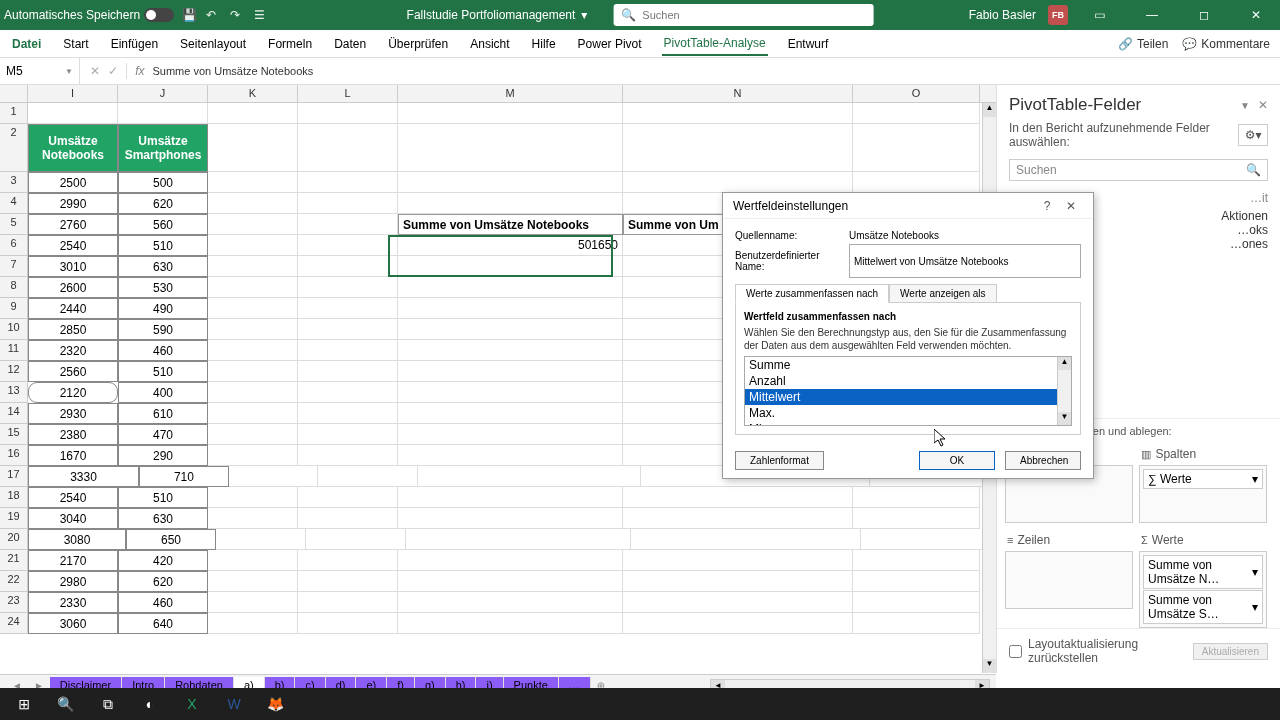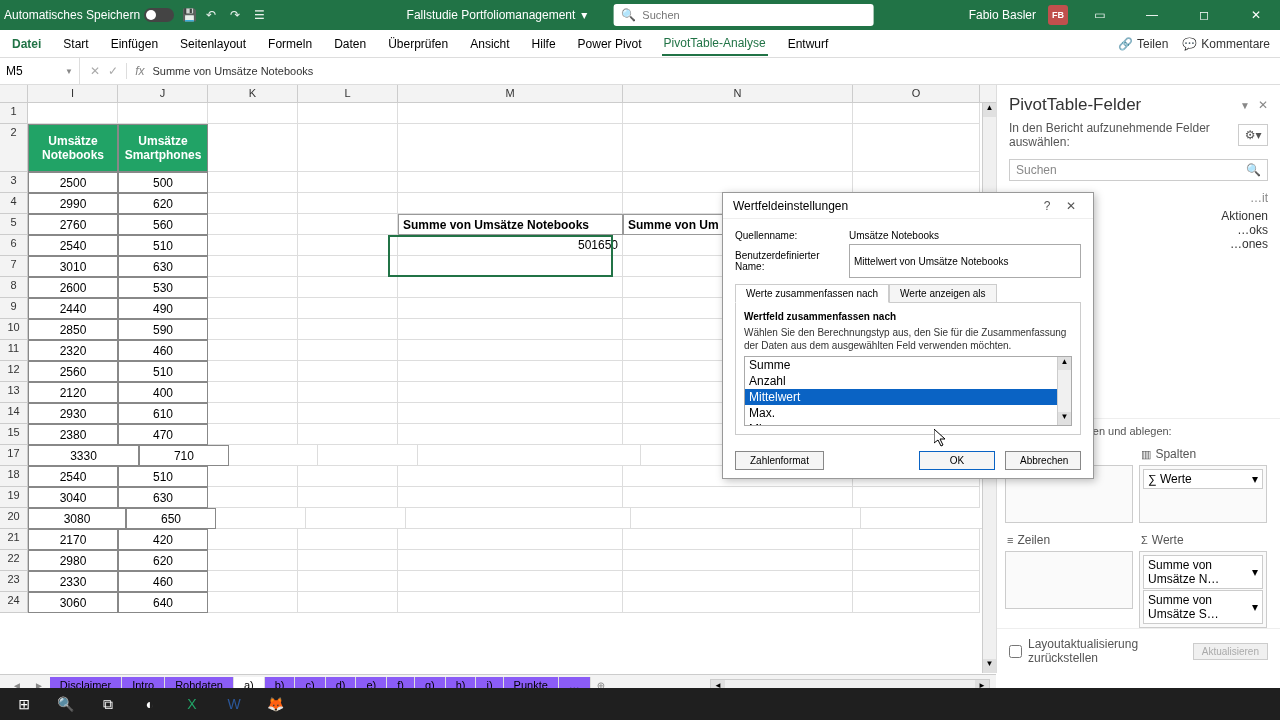--- a/index.html
+++ b/index.html
@@ -286,21 +286,21 @@
           <div class="cell data-cell" style="width: 90px;">2560</div>
           <div class="cell data-cell" style="width: 90px;">510</div>
           <div class="cell" style="width: 90px;"></div>
           <div class="cell" style="width: 100px;"></div>
           <div class="cell" style="width: 225px;"></div>
           <div class="cell" style="width: 230px;"></div>
           <div class="cell" style="width: 127px;"></div>
         </div>
         <div class="row">
           <div class="rowh">13</div>
-          <div class="cell data-cell" style="width: 90px;">2120</div>
+          <div class="cell data-cell" style="width: 90px; border-radius: 9px;">2120</div>
           <div class="cell data-cell" style="width: 90px;">400</div>
           <div class="cell" style="width: 90px;"></div>
           <div class="cell" style="width: 100px;"></div>
           <div class="cell" style="width: 225px;"></div>
           <div class="cell" style="width: 230px;"></div>
           <div class="cell" style="width: 127px;"></div>
         </div>
         <div class="row">
           <div class="rowh">14</div>
           <div class="cell data-cell" style="width: 90px;">2930</div>
@@ -308,20 +308,30 @@
           <div class="cell" style="width: 90px;"></div>
           <div class="cell" style="width: 100px;"></div>
           <div class="cell" style="width: 225px;"></div>
           <div class="cell" style="width: 230px;"></div>
           <div class="cell" style="width: 127px;"></div>
         </div>
         <div class="row">
           <div class="rowh">15</div>
           <div class="cell data-cell" style="width: 90px;">2380</div>
           <div class="cell data-cell" style="width: 90px;">470</div>
+          <div class="cell" style="width: 90px;"></div>
+          <div class="cell" style="width: 100px;"></div>
+          <div class="cell" style="width: 225px;"></div>
+          <div class="cell" style="width: 230px;"></div>
+          <div class="cell" style="width: 127px;"></div>
+        </div>
+        <div class="row">
+          <div class="rowh">16</div>
+          <div class="cell data-cell" style="width: 90px;">1670</div>
+          <div class="cell data-cell" style="width: 90px;">290</div>
           <div class="cell" style="width: 90px;"></div>
           <div class="cell" style="width: 100px;"></div>
           <div class="cell" style="width: 225px;"></div>
           <div class="cell" style="width: 230px;"></div>
           <div class="cell" style="width: 127px;"></div>
         </div>
         <div class="row">
           <div class="rowh">17</div>
           <div class="cell data-cell" style="width: 112px;">3330</div>
           <div class="cell data-cell" style="width: 90px;">710</div>

